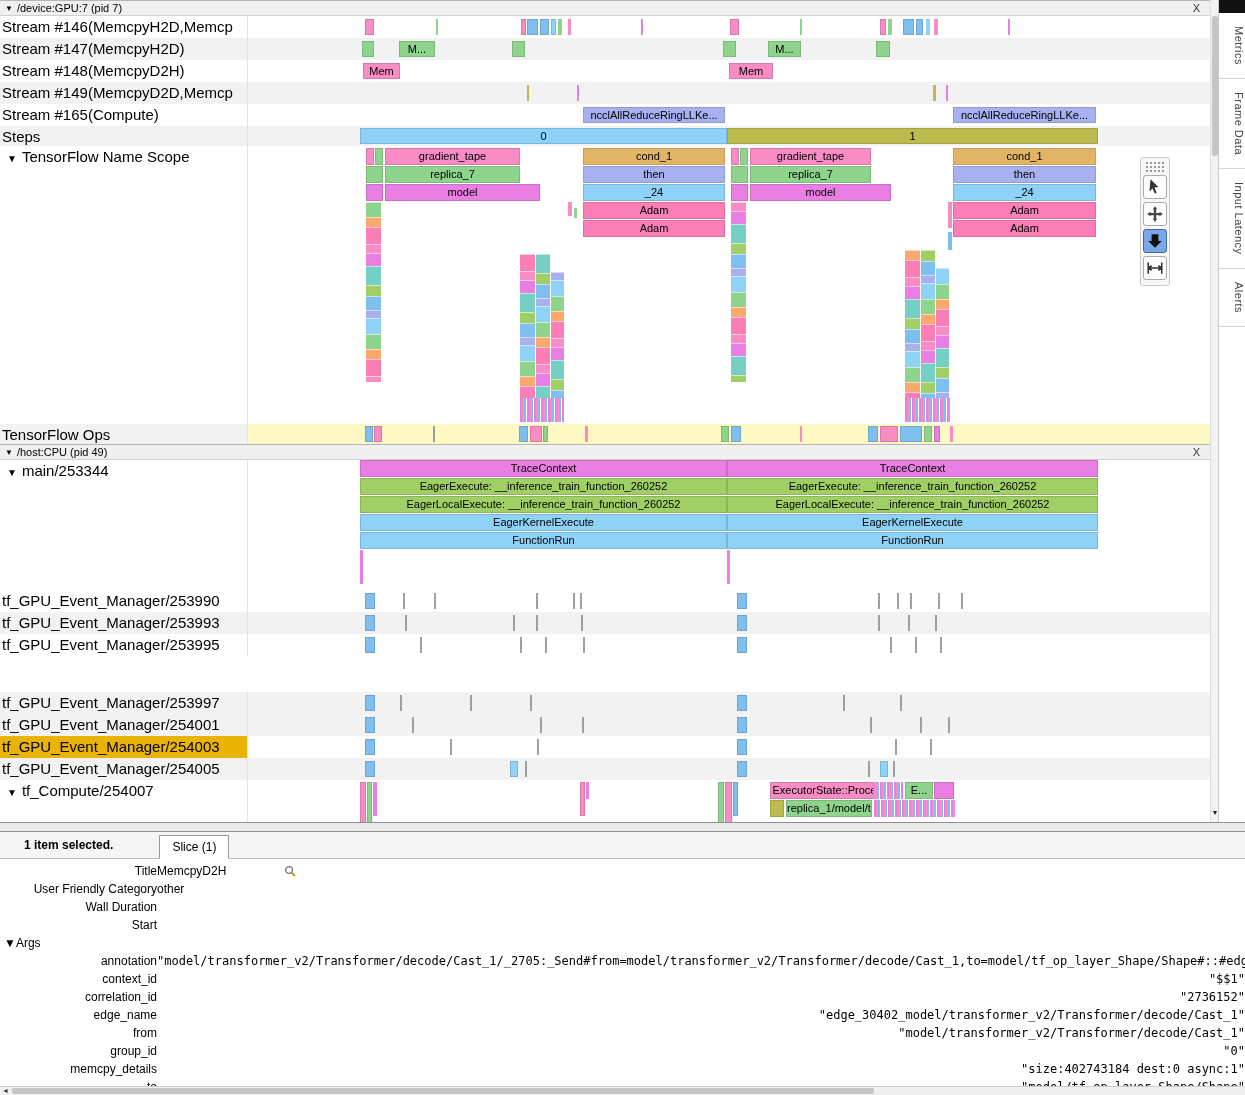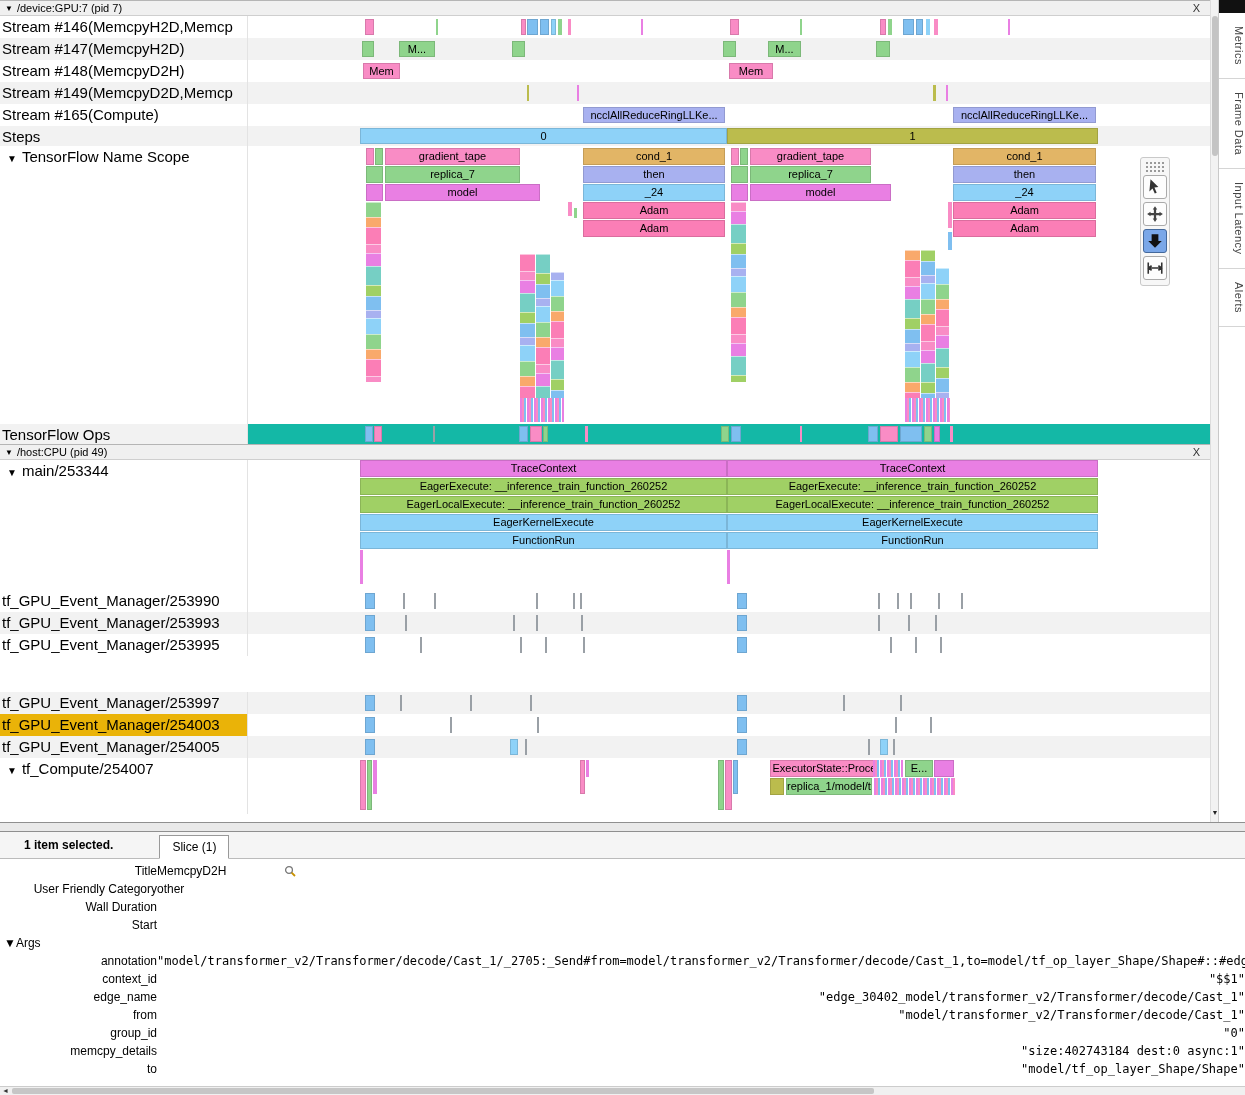--- a/index.html
+++ b/index.html
@@ -284,21 +284,21 @@
             <div style="height: 10px; background: rgb(160, 208, 101);"></div>
             <div style="height: 13px; background: rgb(127, 191, 240);"></div>
             <div style="height: 7px; background: rgb(168, 177, 240);"></div>
             <div style="height: 15px; background: rgb(142, 210, 248);"></div>
             <div style="height: 14px; background: rgb(143, 212, 140);"></div>
           </div>
           <div class="vstripes" style="left: 272px; top: 252px; width: 44px; height: 24px;"></div>
           <div class="vstripes" style="left: 657px; top: 252px; width: 45px; height: 24px;"></div>
         </div>
       </div>
-      <div class="trow" style="height: 20px; background: #14b8a6;">
+      <div class="trow" style="height: 20px; background: #fef9c3;">
         <div class="tlabel" style="background: rgb(242, 242, 242);"><span>TensorFlow Ops</span></div>
         <div class="ttrack">
           <div class="bar" style="left: 117px; top: 2px; width: 8px; height: 16px; background: rgb(127, 191, 240);"></div>
           <div class="bar" style="left: 126px; top: 2px; width: 8px; height: 16px; background: rgb(249, 140, 197);"></div>
           <div class="bar" style="left: 185px; top: 2px; width: 2px; height: 16px; background: rgb(154, 160, 166); border: none;"></div>
           <div class="bar" style="left: 271px; top: 2px; width: 9px; height: 16px; background: rgb(127, 191, 240);"></div>
           <div class="bar" style="left: 282px; top: 2px; width: 12px; height: 16px; background: rgb(249, 140, 197);"></div>
           <div class="bar" style="left: 295px; top: 2px; width: 5px; height: 16px; background: rgb(143, 212, 140);"></div>
           <div class="bar" style="left: 337px; top: 2px; width: 3px; height: 16px; background: rgb(249, 140, 197); border: none;"></div>
           <div class="bar" style="left: 473px; top: 2px; width: 8px; height: 16px; background: rgb(143, 212, 140);"></div>
@@ -384,20 +384,33 @@
       <div class="trow" style="height: 22px; background: rgb(242, 242, 242); margin-top: 36px;">
         <div class="tlabel" style="background: rgb(242, 242, 242);"><span>tf_GPU_Event_Manager/253997</span></div>
         <div class="ttrack">
           <div class="bar" style="left: 117px; top: 3px; width: 10px; height: 16px; background: rgb(127, 191, 240);"></div>
           <div class="bar" style="left: 152px; top: 3px; width: 2px; height: 16px; background: rgb(154, 160, 166); border: none;"></div>
           <div class="bar" style="left: 222px; top: 3px; width: 2px; height: 16px; background: rgb(154, 160, 166); border: none;"></div>
           <div class="bar" style="left: 282px; top: 3px; width: 2px; height: 16px; background: rgb(154, 160, 166); border: none;"></div>
           <div class="bar" style="left: 489px; top: 3px; width: 10px; height: 16px; background: rgb(127, 191, 240);"></div>
           <div class="bar" style="left: 595px; top: 3px; width: 2px; height: 16px; background: rgb(154, 160, 166); border: none;"></div>
           <div class="bar" style="left: 652px; top: 3px; width: 2px; height: 16px; background: rgb(154, 160, 166); border: none;"></div>
+        </div>
+      </div>
+      <div class="trow" style="height: 22px; background: rgb(242, 242, 242);">
+        <div class="tlabel" style="background: rgb(242, 242, 242);"><span>tf_GPU_Event_Manager/254001</span></div>
+        <div class="ttrack">
+          <div class="bar" style="left: 117px; top: 3px; width: 10px; height: 16px; background: rgb(127, 191, 240);"></div>
+          <div class="bar" style="left: 164px; top: 3px; width: 2px; height: 16px; background: rgb(154, 160, 166); border: none;"></div>
+          <div class="bar" style="left: 292px; top: 3px; width: 2px; height: 16px; background: rgb(154, 160, 166); border: none;"></div>
+          <div class="bar" style="left: 334px; top: 3px; width: 2px; height: 16px; background: rgb(154, 160, 166); border: none;"></div>
+          <div class="bar" style="left: 489px; top: 3px; width: 10px; height: 16px; background: rgb(127, 191, 240);"></div>
+          <div class="bar" style="left: 622px; top: 3px; width: 2px; height: 16px; background: rgb(154, 160, 166); border: none;"></div>
+          <div class="bar" style="left: 672px; top: 3px; width: 2px; height: 16px; background: rgb(154, 160, 166); border: none;"></div>
+          <div class="bar" style="left: 700px; top: 3px; width: 2px; height: 16px; background: rgb(154, 160, 166); border: none;"></div>
         </div>
       </div>
       <div class="trow" style="height: 22px; background: rgb(255, 255, 255);">
         <div class="tlabel" style="background: #eab308;"><span>tf_GPU_Event_Manager/254003</span></div>
         <div class="ttrack">
           <div class="bar" style="left: 117px; top: 3px; width: 10px; height: 16px; background: rgb(127, 191, 240);"></div>
           <div class="bar" style="left: 202px; top: 3px; width: 2px; height: 16px; background: rgb(154, 160, 166); border: none;"></div>
           <div class="bar" style="left: 289px; top: 3px; width: 2px; height: 16px; background: rgb(154, 160, 166); border: none;"></div>
           <div class="bar" style="left: 489px; top: 3px; width: 10px; height: 16px; background: rgb(127, 191, 240);"></div>
           <div class="bar" style="left: 647px; top: 3px; width: 2px; height: 16px; background: rgb(154, 160, 166); border: none;"></div>
@@ -513,20 +526,24 @@
       <div class="argshdr">▼Args</div>
       <div class="arow">
         <span class="akey">annotation</span>
         <span class="aval">"model/transformer_v2/Transformer/decode/Cast_1/_2705:_Send#from=model/transformer_v2/Transformer/decode/Cast_1,to=model/tf_op_layer_Shape/Shape#::#edg</span>
       </div>
       <div class="arow">
         <span class="akey">context_id</span>
         <span class="aval">"$$1"</span>
       </div>
       <div class="arow">
+        <span class="akey">correlation_id</span>
+        <span class="aval">"2736152"</span>
+      </div>
+      <div class="arow">
         <span class="akey">edge_name</span>
         <span class="aval">"edge_30402_model/transformer_v2/Transformer/decode/Cast_1"</span>
       </div>
       <div class="arow">
         <span class="akey">from</span>
         <span class="aval">"model/transformer_v2/Transformer/decode/Cast_1"</span>
       </div>
       <div class="arow">
         <span class="akey">group_id</span>
         <span class="aval">"0"</span>

